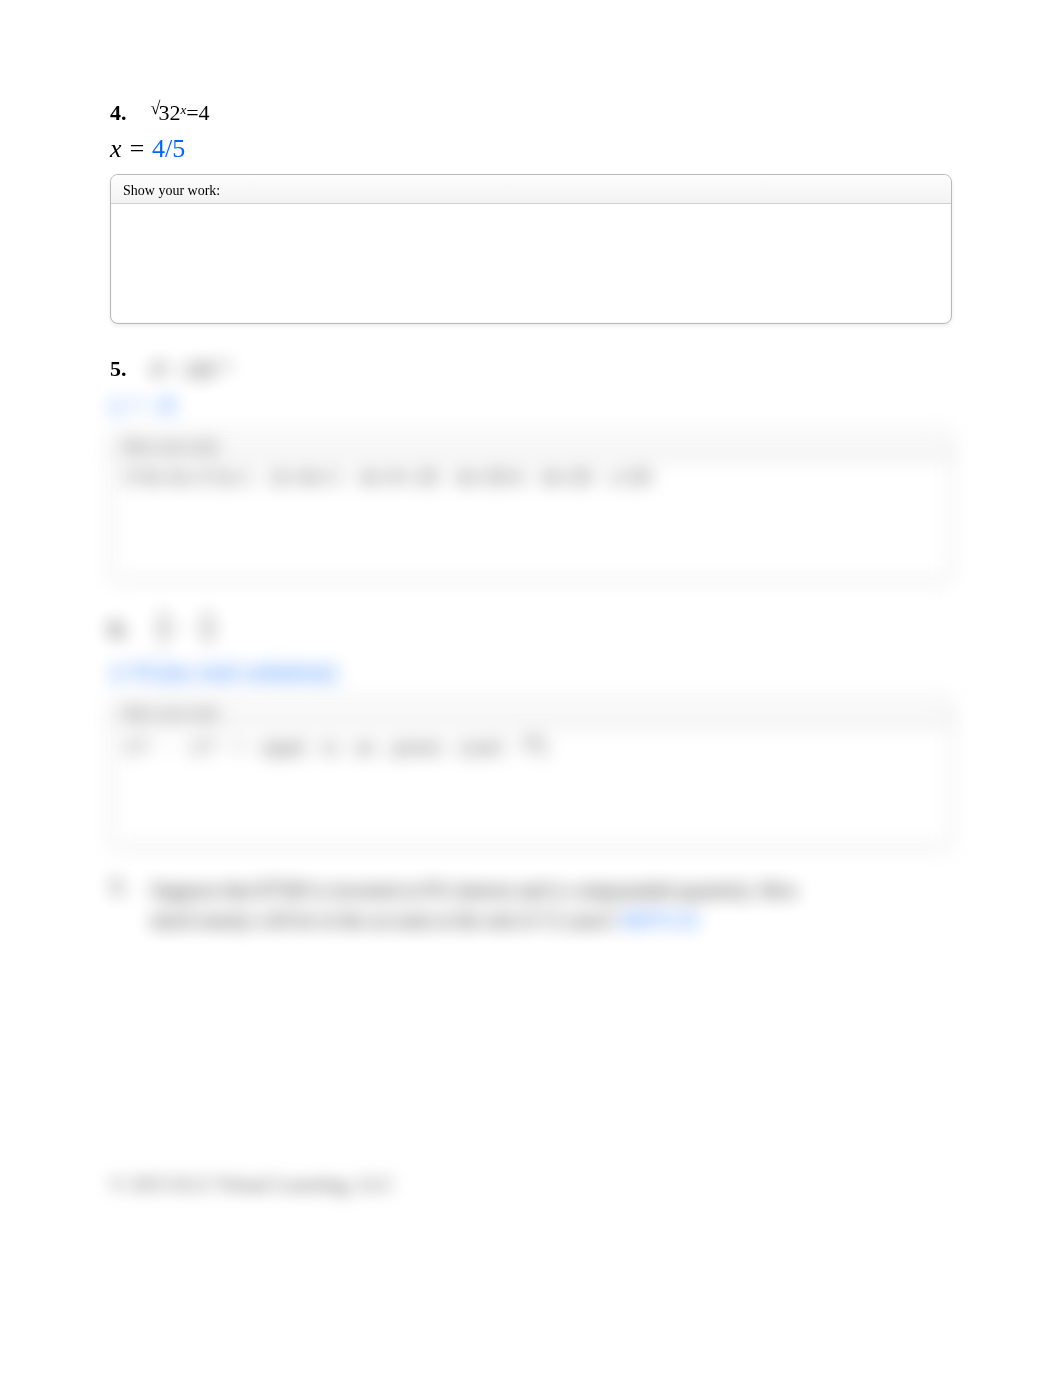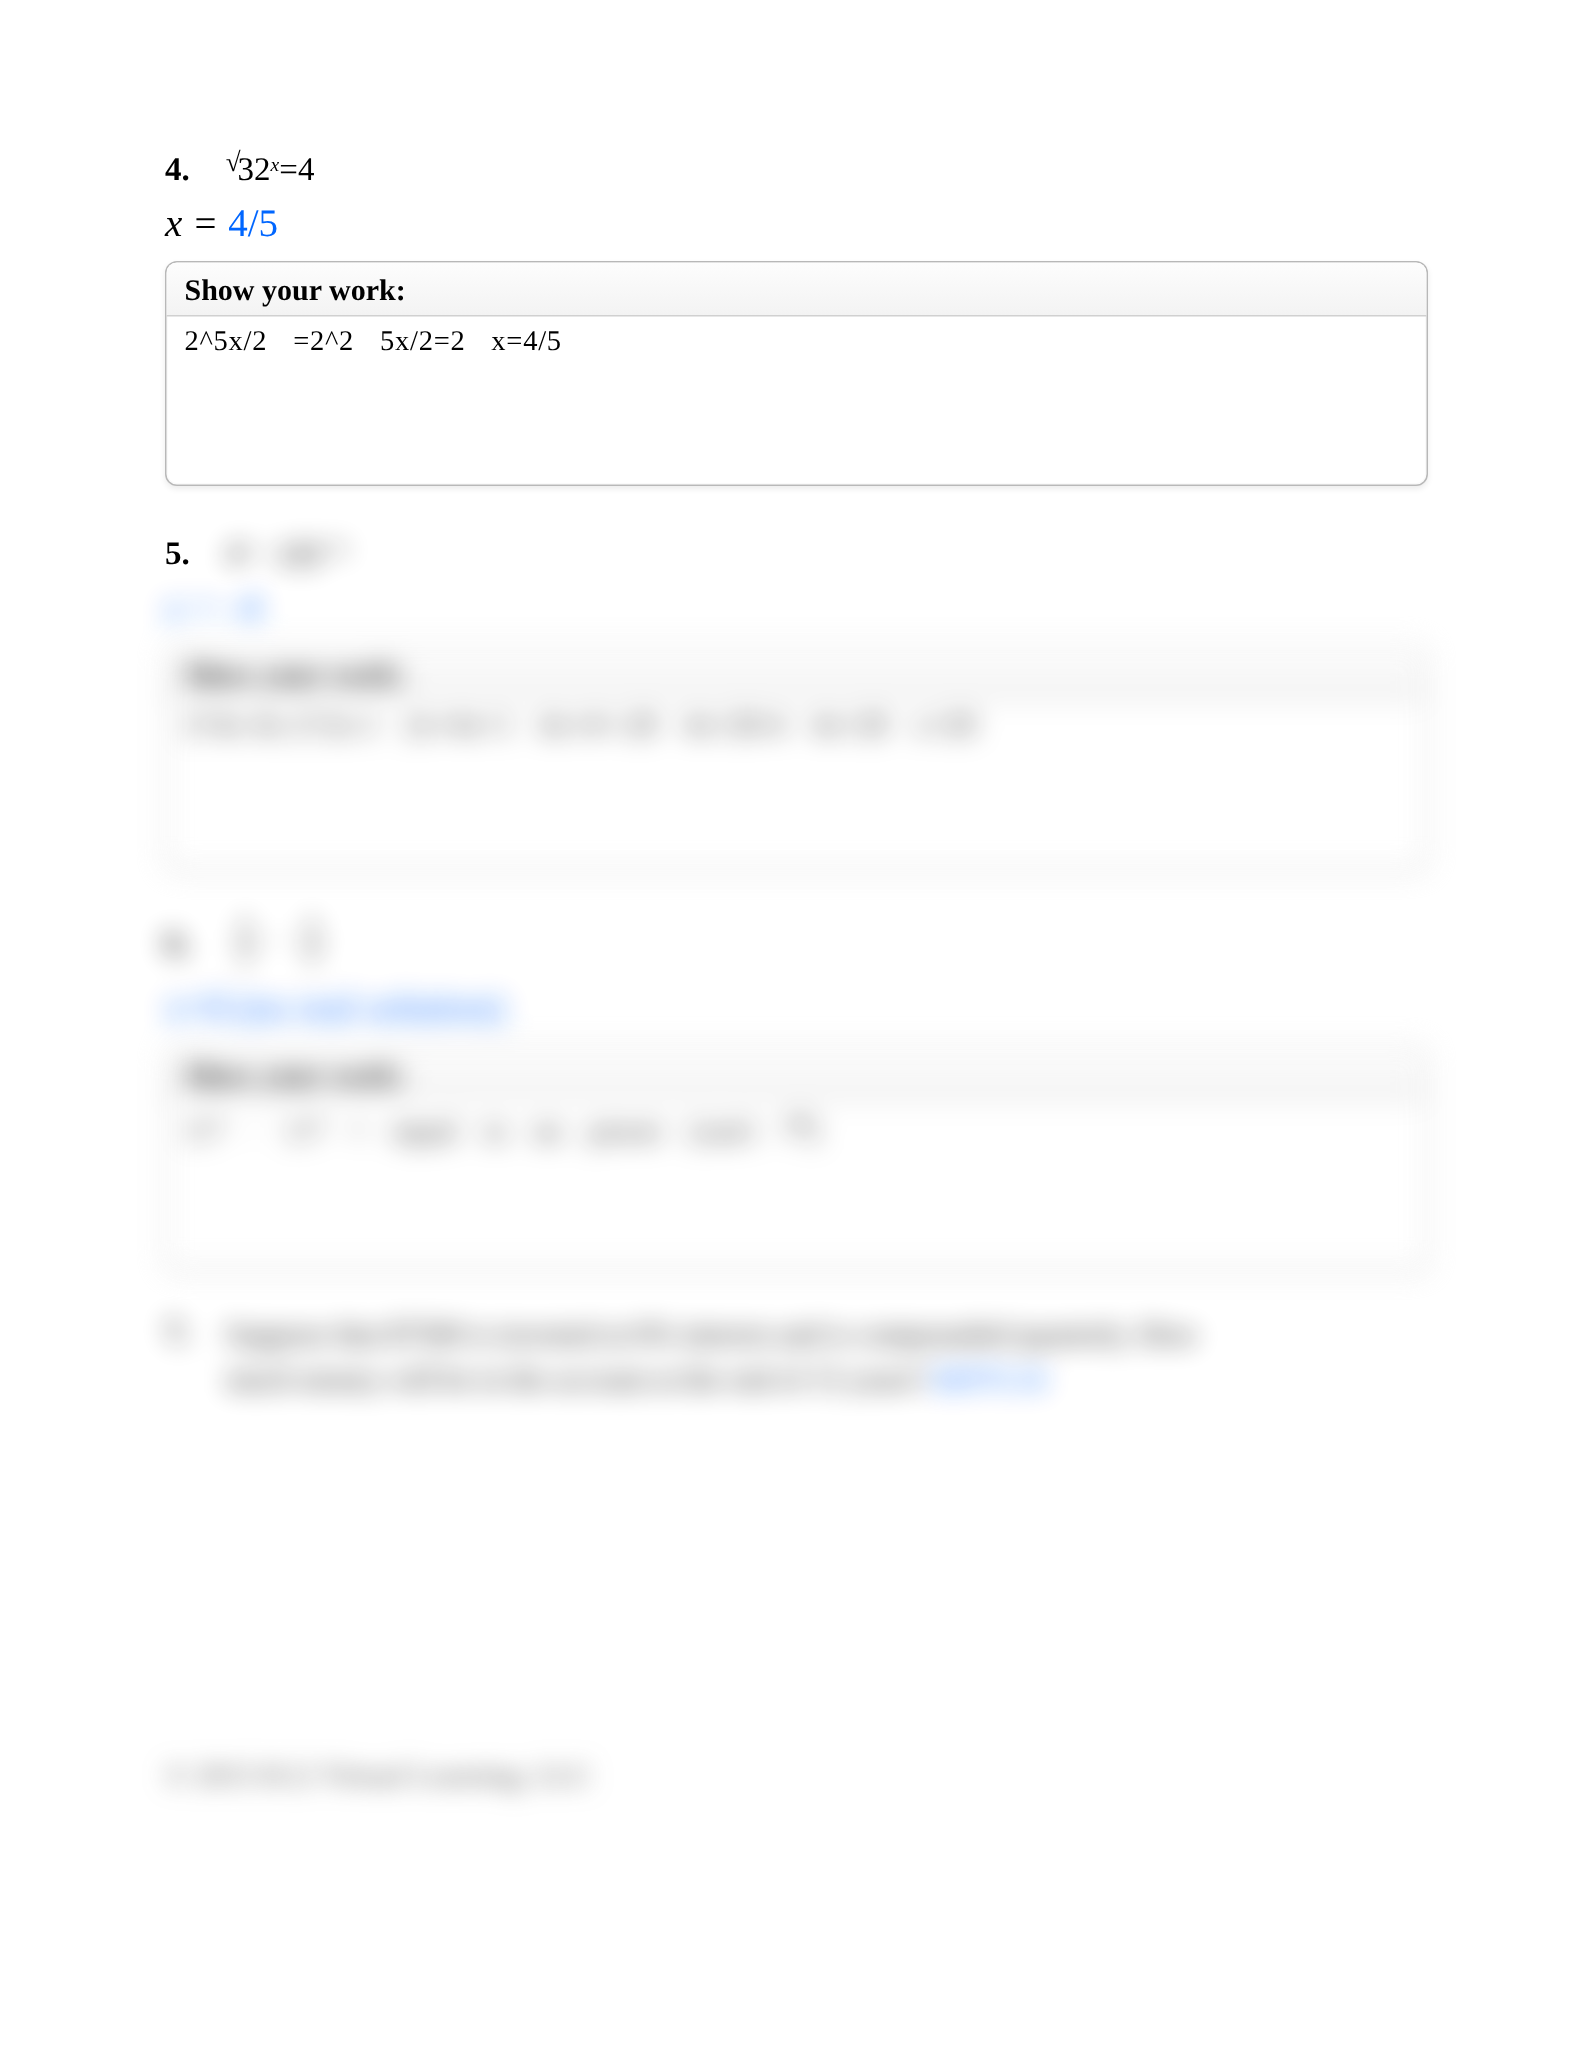--- a/index.html
+++ b/index.html
@@ -62,22 +62,22 @@
   .work-box {
     border: 1px solid #b8b8b8;
     border-radius: 8px;
     background: #ffffff;
     min-height: 150px;
     box-shadow: 0 2px 4px rgba(0,0,0,0.08), inset 0 0 0 1px rgba(0,0,0,0.02);
     padding: 0;
     overflow: hidden;
   }
   .work-title {
-    font-weight: bold;
-    font-size: 20px;
+    font-weight: normal;
+    font-size: 14px;
     padding: 8px 12px 4px 12px;
     border-bottom: 1px solid #d0d0d0;
     background: linear-gradient(#fdfdfd,#f3f3f3);
   }
   .work-content {
     font-size: 19px;
     padding: 6px 12px 12px 12px;
     font-family: "Times New Roman", serif;
     letter-spacing: 0.5px;
     word-spacing: 12px;
@@ -126,21 +126,20 @@
       <span class="prob-num">4.</span>
       <span class="equation">
         <span class="sqrt-sym">√</span><span>32</span><span class="sup">x</span><span>=</span><span>4</span>
       </span>
     </div>
     <div class="answer-line">
       <span>x = </span><span class="answer-val">4/5</span>
     </div>
     <div class="work-box">
       <div class="work-title">Show your work:</div>
-      <div class="work-content">2^5x/2 =2^2 5x/2=2 x=4/5</div>
     </div>
   </div>
 
   <div class="problem">
     <div class="prob-header">
       <span class="prob-num">5.</span>
       <span class="equation blur-region">4ˣ · (4)ˣ⁻¹</span>
     </div>
     <div class="blur-region">
       <div class="answer-line">

